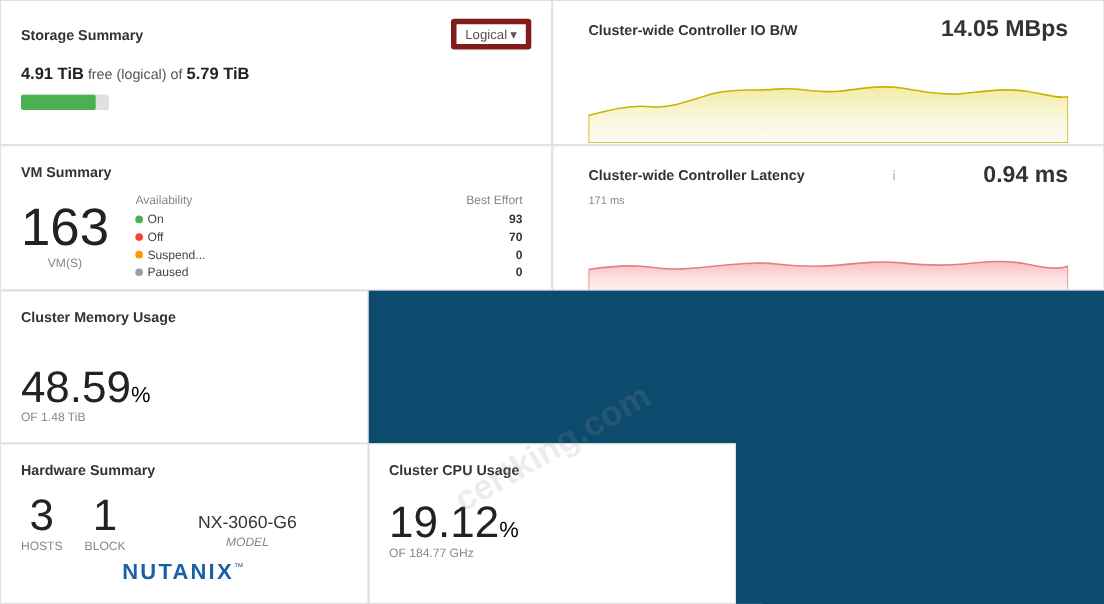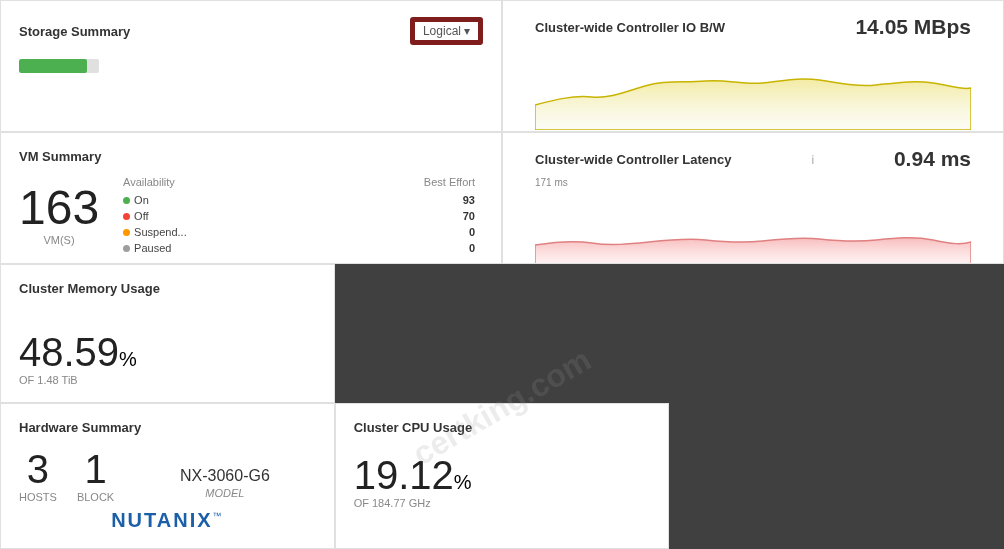--- a/index.html
+++ b/index.html
@@ -12,21 +12,21 @@
       display: flex;
       flex-direction: column;
     }
     .dashboard {
       display: grid;
       grid-template-columns: 1fr 1fr;
       grid-template-rows: 1fr 1fr 1fr;
       gap: 0;
       width: 100%;
       height: 100%;
-      background: #404040;
+      background: #0c4a6e;
     }
     .card {
       background: #fff;
       border: 1px solid #e0e0e0;
       padding: 16px 18px;
       position: relative;
       overflow: hidden;
     }
     .card-title {
       font-size: 13px;
@@ -295,20 +295,25 @@
 
 <div class="dashboard">
 
   <div class="card storage-card">
     <div class="storage-header">
       <span class="storage-title">Storage Summary</span>
       <div class="logical-dropdown">
         <span>Logical</span>
         <span>▾</span>
       </div>
+    </div>
+    <div class="storage-free">
+      <strong>4.91 TiB</strong>
+      <span>free (logical) of</span>
+      <strong>5.79 TiB</strong>
     </div>
     <div class="storage-bar-bg">
       <div class="storage-bar-fill"></div>
     </div>
   </div>
 
   <div class="card chart-card iobw-card">
     <div class="chart-header">
       <span class="chart-title">Cluster-wide Controller IO B/W</span>
       <span class="chart-value">14.05 MBps</span>

